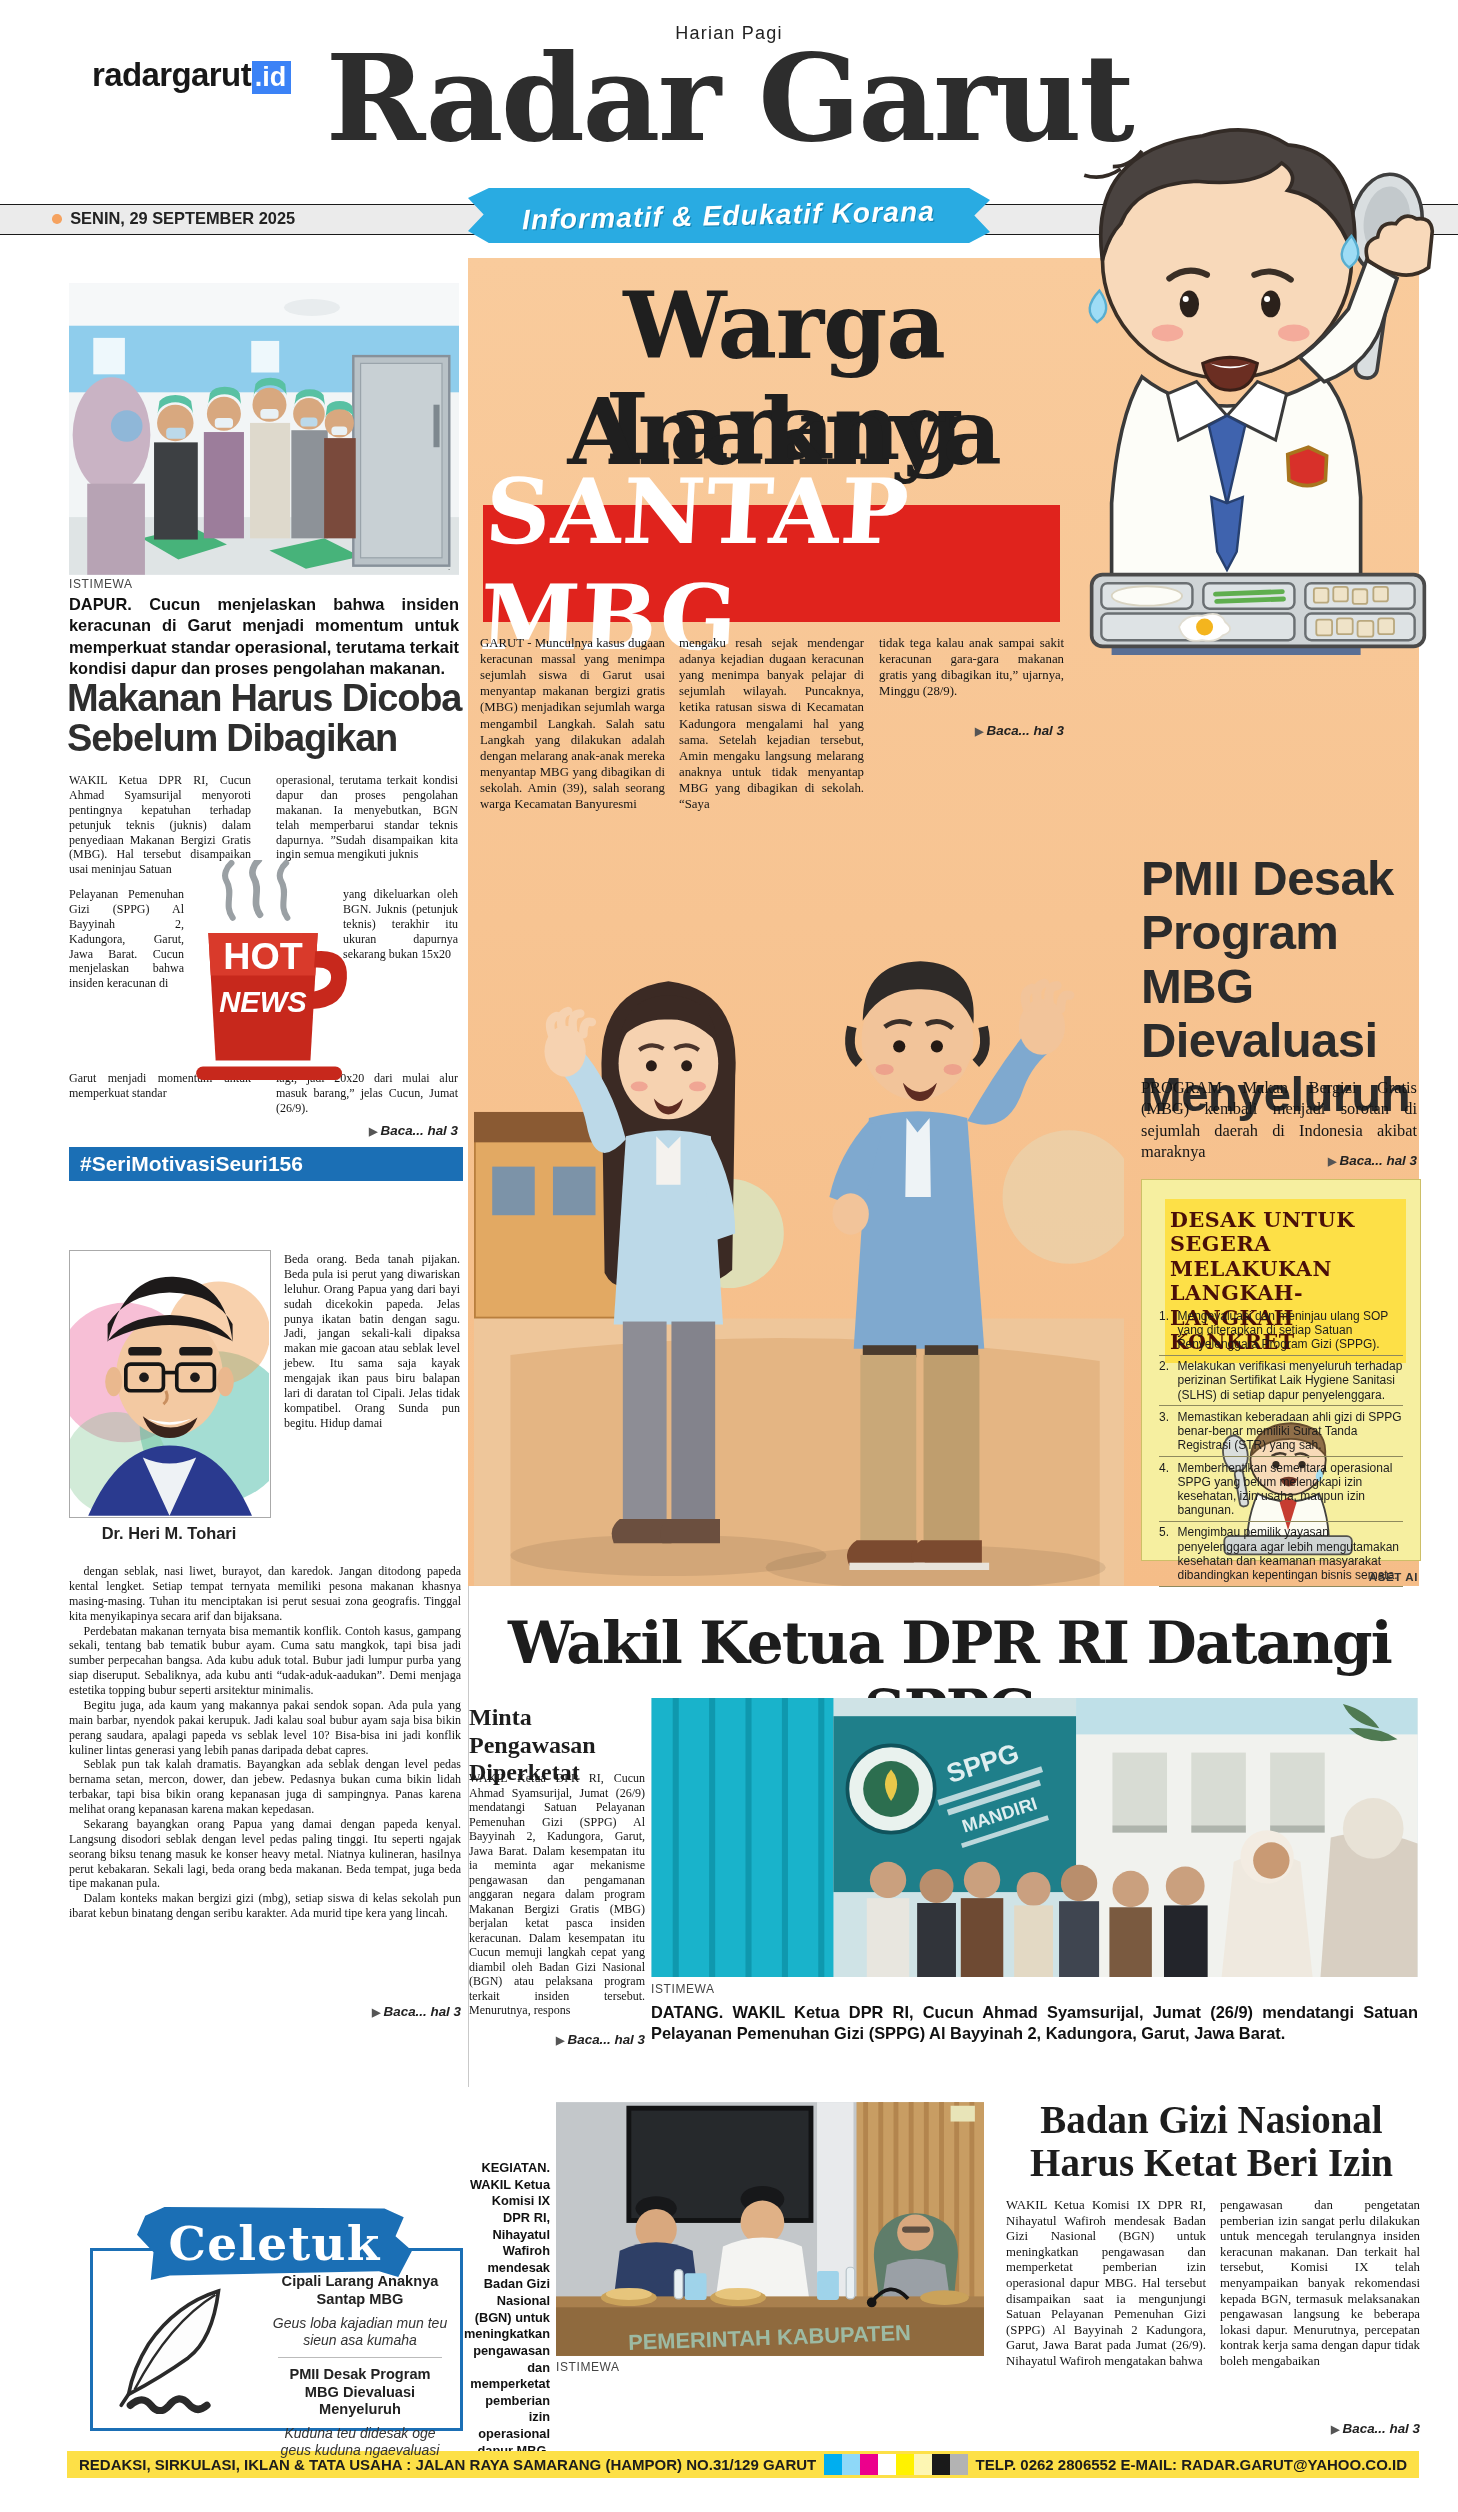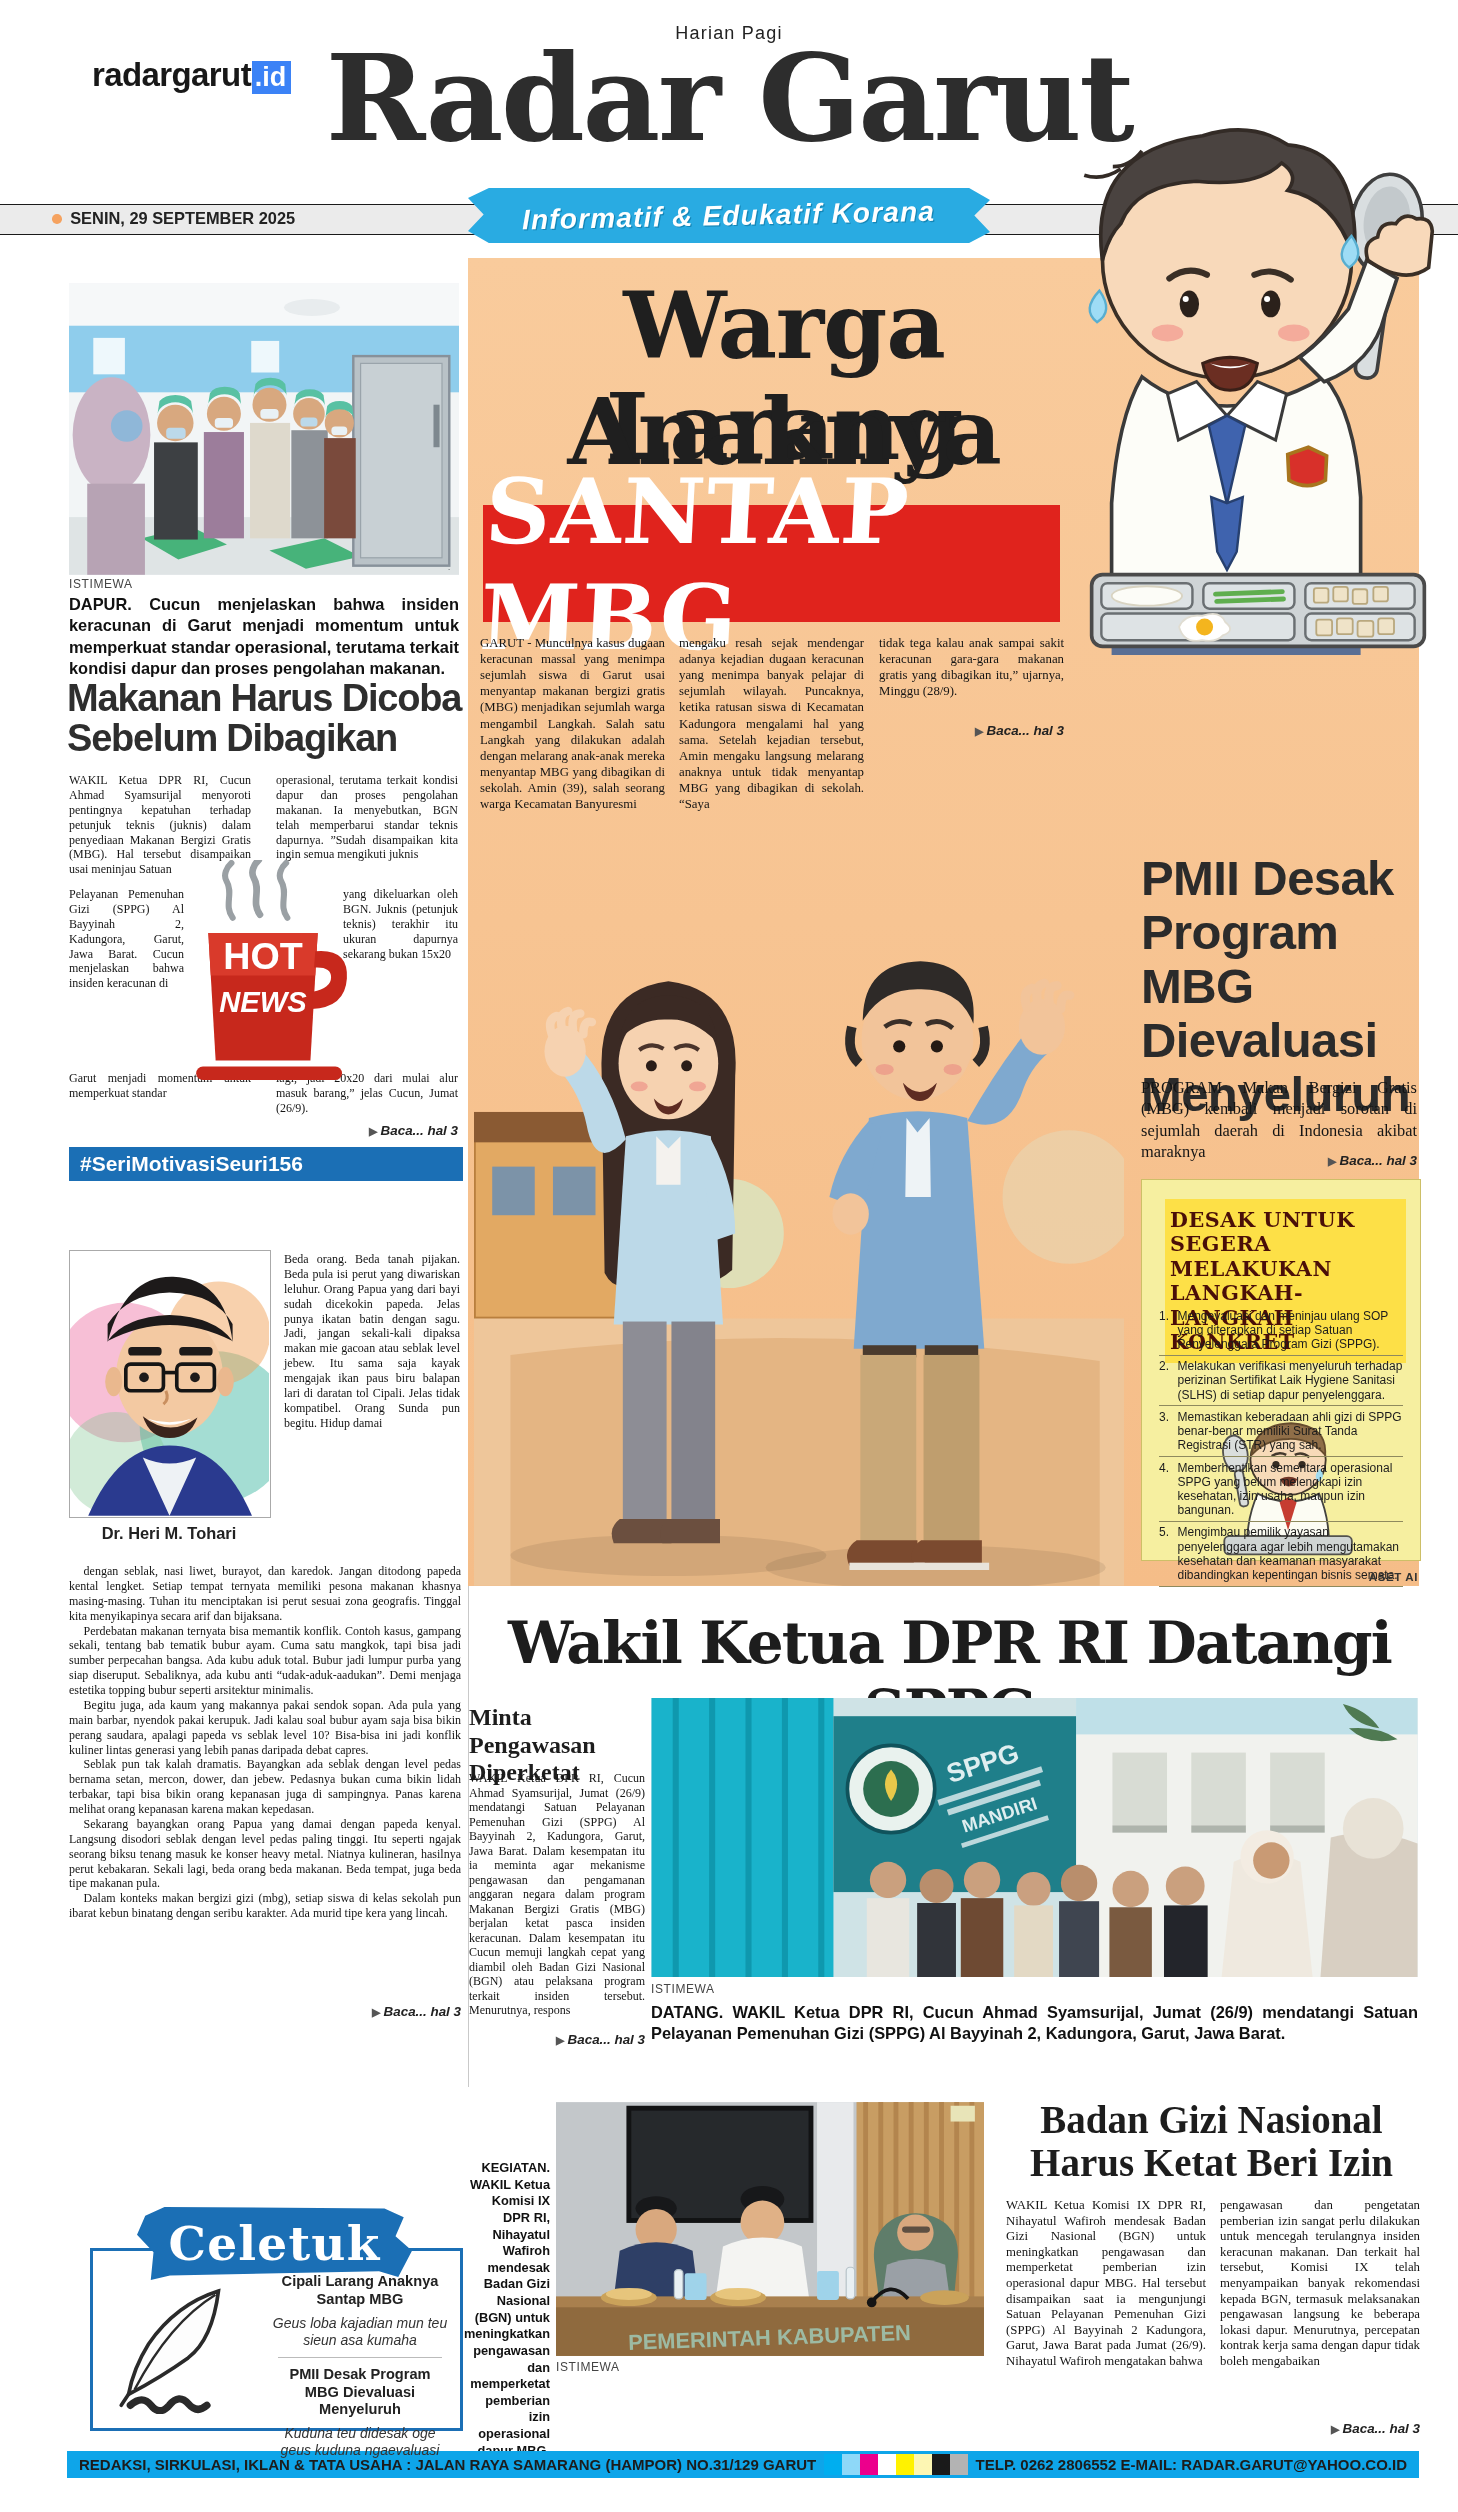--- a/index.html
+++ b/index.html
@@ -507,21 +507,21 @@
   <div class="abs credit" style="top:2360px;left:556px;width:428px;">ISTIMEWA</div>
 
   <div class="abs serif" style="top:2099px;left:1002px;width:419px;text-align:center;font-weight:bold;font-size:39px;line-height:1.1;color:#1d1d1d;">
     <div>Badan Gizi Nasional</div>
     <div>Harus Ketat Beri Izin</div>
   </div>
   <div class="abs serif just" style="top:2198px;left:1006px;width:200px;font-size:12.8px;line-height:1.22;color:#151515;">WAKIL Ketua Komisi IX DPR RI, Nihayatul Wafiroh mendesak Badan Gizi Nasional (BGN) untuk meningkatkan pengawasan dan memperketat pemberian izin operasional dapur MBG. Hal tersebut disampaikan saat ia mengunjungi Satuan Pelayanan Pemenuhan Gizi (SPPG) Al Bayyinah 2 Kadungora, Garut, Jawa Barat pada Jumat (26/9). Nihayatul Wafiroh mengatakan bahwa</div>
   <div class="abs serif just" style="top:2198px;left:1220px;width:200px;font-size:12.8px;line-height:1.22;color:#151515;">pengawasan dan pengetatan pemberian izin sangat perlu dilakukan untuk mencegah terulangnya insiden keracunan makanan. Dan terkait hal tersebut, Komisi IX telah menyampaikan banyak rekomendasi kepada BGN, termasuk melaksanakan pengawasan langsung ke beberapa lokasi dapur. Menurutnya, percepatan kontrak kerja sama dengan dapur tidak boleh mengabaikan</div>
   <div class="abs rm" style="top:2421px;left:1220px;width:200px;">Baca... hal 3</div>
 
-  <div class="abs" style="top:2451px;left:67px;width:1352px;height:27px;background:#0ea5e9;display:flex;align-items:center;justify-content:space-between;padding:0 12px;box-sizing:border-box;">
+  <div class="abs" style="top:2451px;left:67px;width:1352px;height:27px;background:#fde047;display:flex;align-items:center;justify-content:space-between;padding:0 12px;box-sizing:border-box;">
     <span style="font-weight:bold;font-size:15px;color:#1c1c1c;">REDAKSI, SIRKULASI, IKLAN &amp; TATA USAHA : JALAN RAYA SAMARANG (HAMPOR) NO.31/129 GARUT</span>
     <span style="display:flex;height:20.7px;">
       <span style="width:18px;background:#00aeef;"></span>
       <span style="width:18px;background:#8ed8f8;"></span>
       <span style="width:18px;background:#ec008c;"></span>
       <span style="width:18px;background:#ffffff;"></span>
       <span style="width:18px;background:#fff200;"></span>
       <span style="width:18px;background:#fdf6b3;"></span>
       <span style="width:18px;background:#1a1a1a;"></span>
       <span style="width:18px;background:#b3b3b3;"></span>

